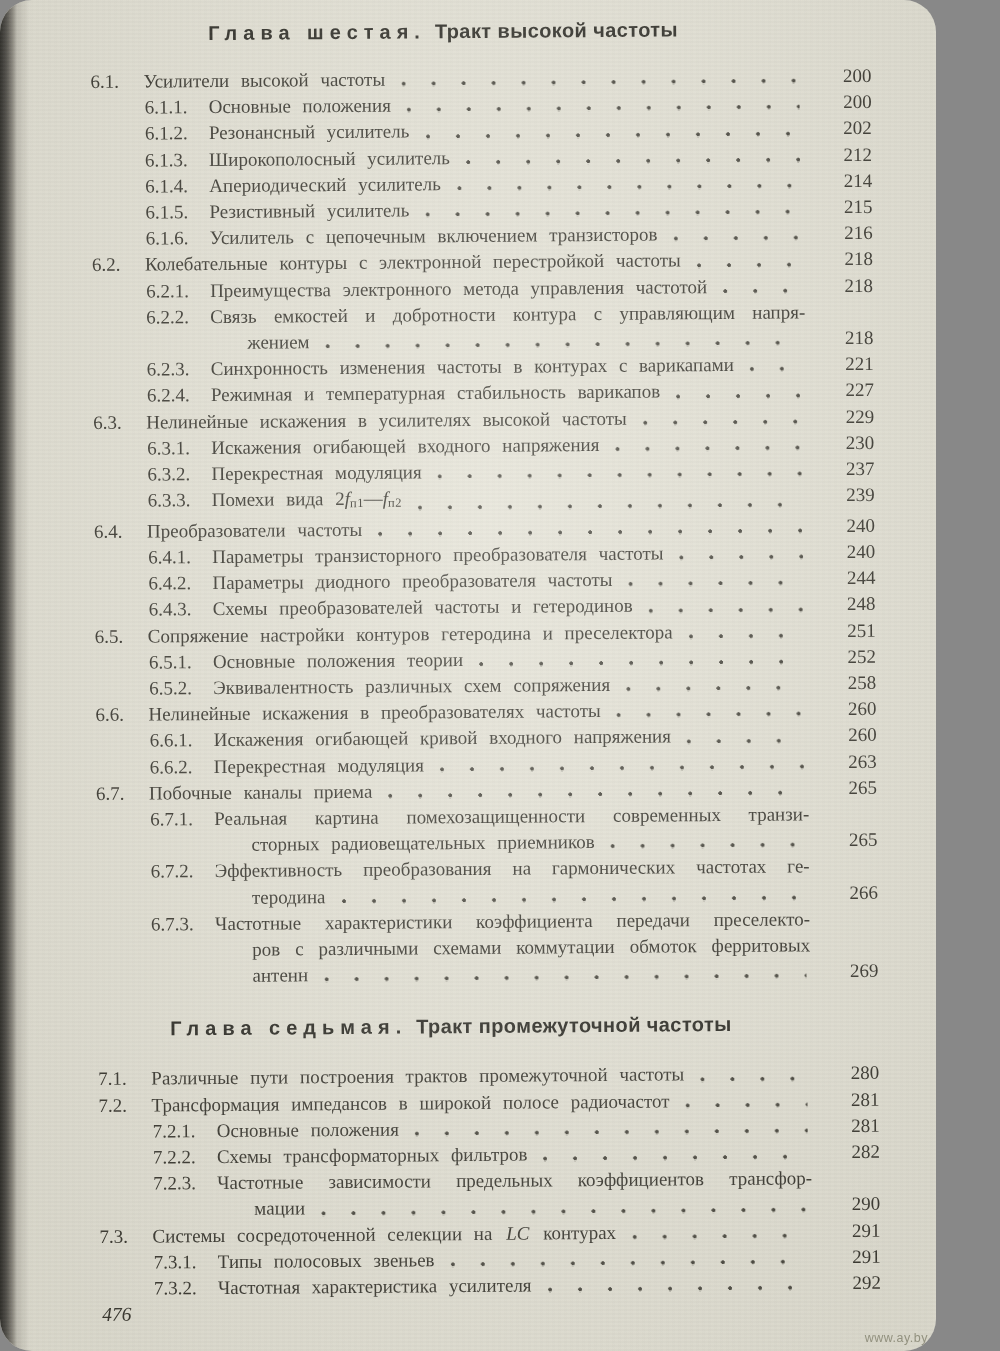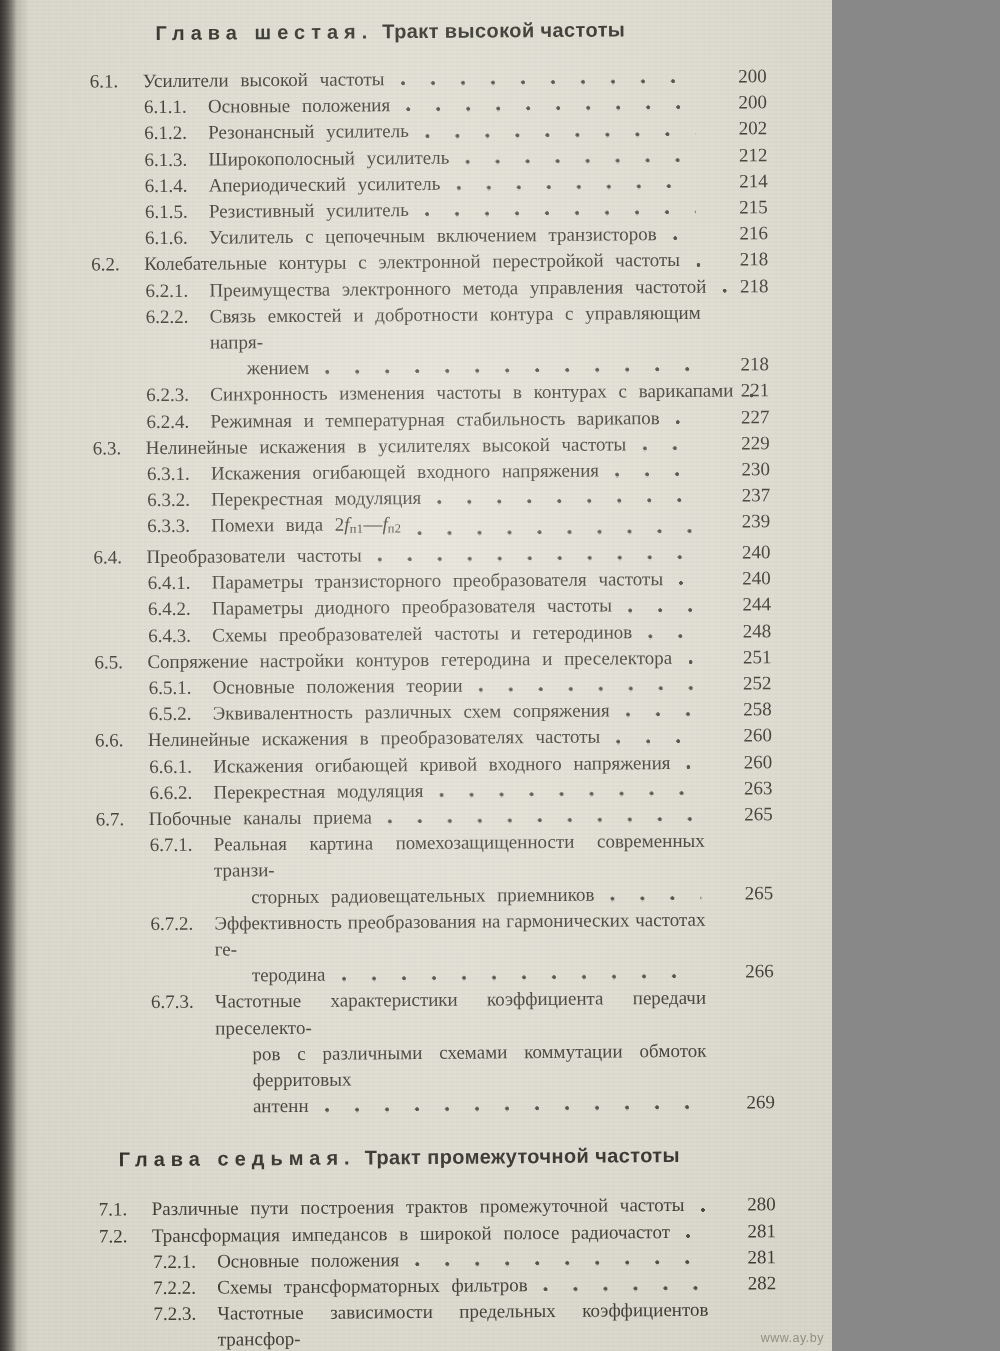--- a/index.html
+++ b/index.html
@@ -1,20 +1,21 @@
 <!DOCTYPE html>
 <html><head>
 <meta charset="utf-8">
 <style>
   html,body { margin:0; padding:0; background:#888; }
   .scan {
-    position:relative; width:832px; height:1351px; overflow:hidden;
+    position:relative; width:936px; height:1351px; overflow:hidden;
     background:#e4e2d5;
     font-family:"Liberation Serif", serif;
     color:#3b3931;
+    border-radius:32px;
   }
   .scan::before{ 
     content:""; position:absolute; inset:0; pointer-events:none; z-index:5;
     background:
       radial-gradient(ellipse at 52% 38%, rgba(255,255,255,0.20), rgba(0,0,0,0.05) 88%),
       repeating-linear-gradient(0deg, rgba(0,0,0,0.015) 0 2px, rgba(255,255,255,0.02) 2px 4px),
       repeating-linear-gradient(90deg, rgba(0,0,0,0.008) 0 3px, rgba(255,255,255,0.012) 3px 6px);
   }
   .edge-left{
     position:absolute; left:0; top:0; bottom:0; width:30px; z-index:4; pointer-events:none;

